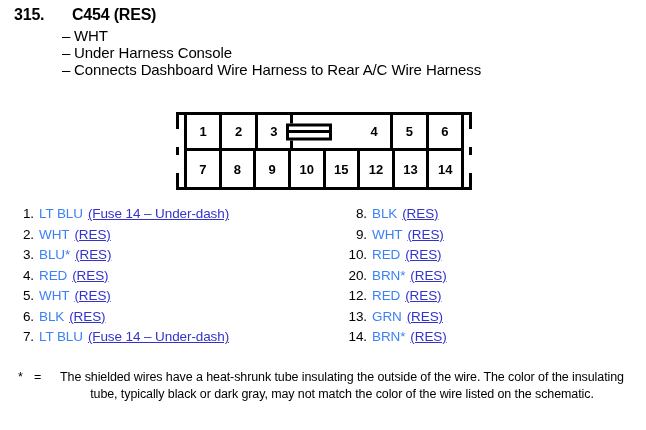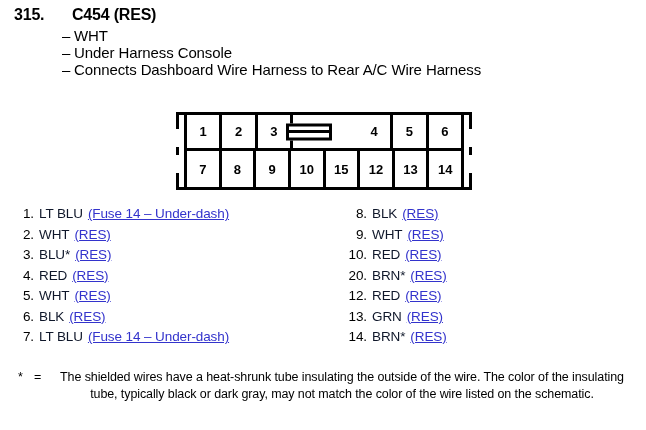--- a/index.html
+++ b/index.html
@@ -88,21 +88,21 @@
     letter-spacing:-0.1px; white-space:nowrap;
   }
   .list.left  { left:18px;  top:204px; }
   .list.right { left:345px; top:204px; }
   .wire-item { display:flex; }
   .wire-num {
     display:inline-block; text-align:right; margin-right:5px;
   }
   .list.left  .wire-num { width:16px; }
   .list.right .wire-num { width:22px; }
-  .wire-color { color:#0f172a; }
+  .wire-color { color:#3b82f6; }
   .wire-ref { color:#3333cc; margin-left:5px;text-decoration:underline; }
 
   
   .footnote {
     position:absolute; left:18px; top:369px; width:614px;
     font-size:12.5px; line-height:16.5px; letter-spacing:-0.1px;
     display:flex;
   }
   .fn-star { width:16px; flex:0 0 16px; }
   .fn-eq   { width:18px; flex:0 0 18px; }

